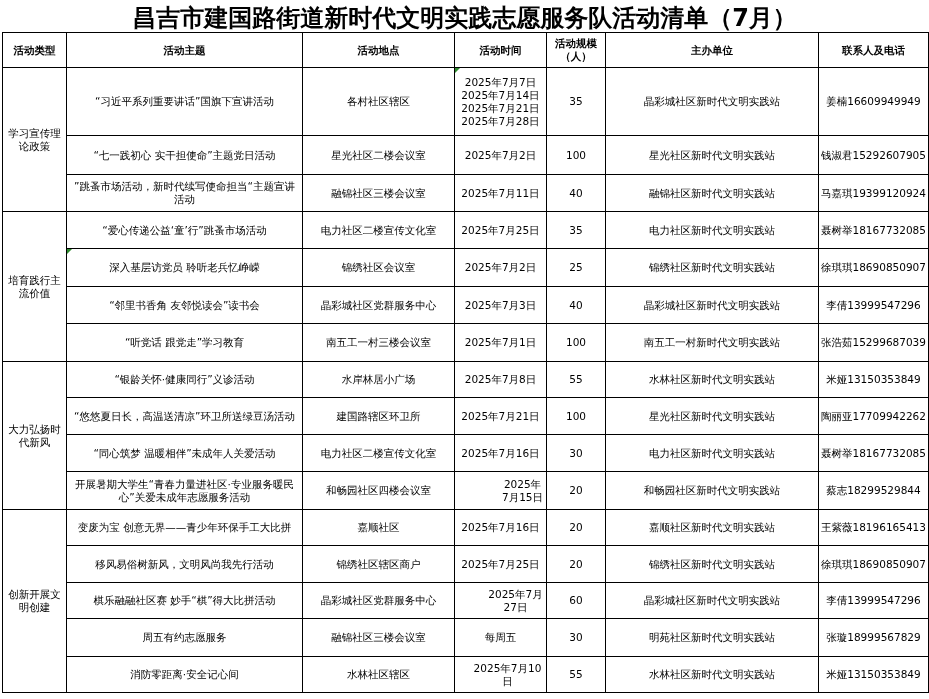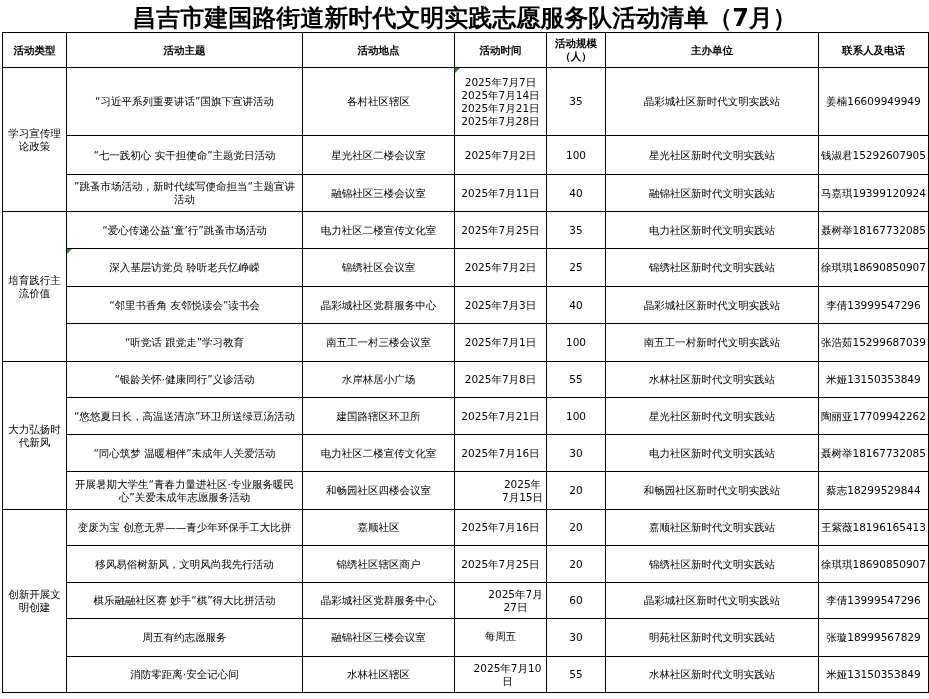--- a/index.html
+++ b/index.html
@@ -171,21 +171,21 @@
         <td>棋乐融融社区赛 妙手“棋”得大比拼活动</td>
         <td>晶彩城社区党群服务中心</td>
         <td style="white-space: pre-line; padding-left: 32px;">2025年7月27日</td>
         <td>60</td>
         <td>晶彩城社区新时代文明实践站</td>
         <td>李倩13999547296</td>
       </tr>
       <tr style="height: 38px; margin-left: 44px;">
         <td>周五有约志愿服务</td>
         <td>融锦社区三楼会议室</td>
-        <td style="white-space: pre-line; font-family: Liberation Mono, monospace;">每周五</td>
+        <td style="white-space: pre-line;">每周五</td>
         <td>30</td>
         <td>明苑社区新时代文明实践站</td>
         <td>张璇18999567829</td>
       </tr>
       <tr style="height: 36px;">
         <td>消防零距离·安全记心间</td>
         <td>水林社区辖区</td>
         <td style="white-space: pre-line; padding-left: 16px;">2025年7月10日</td>
         <td>55</td>
         <td>水林社区新时代文明实践站</td>

